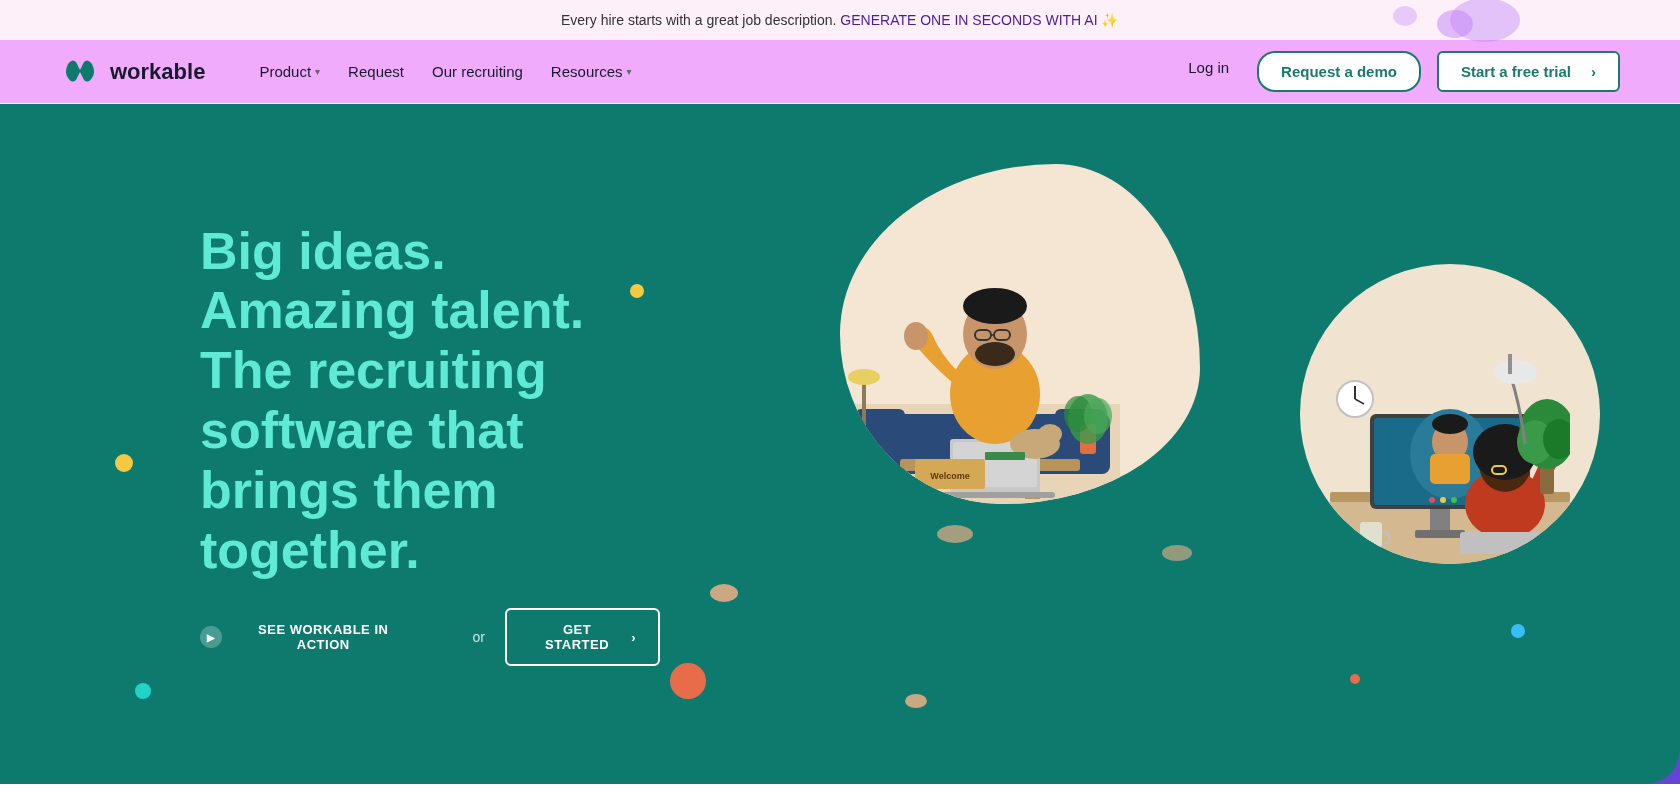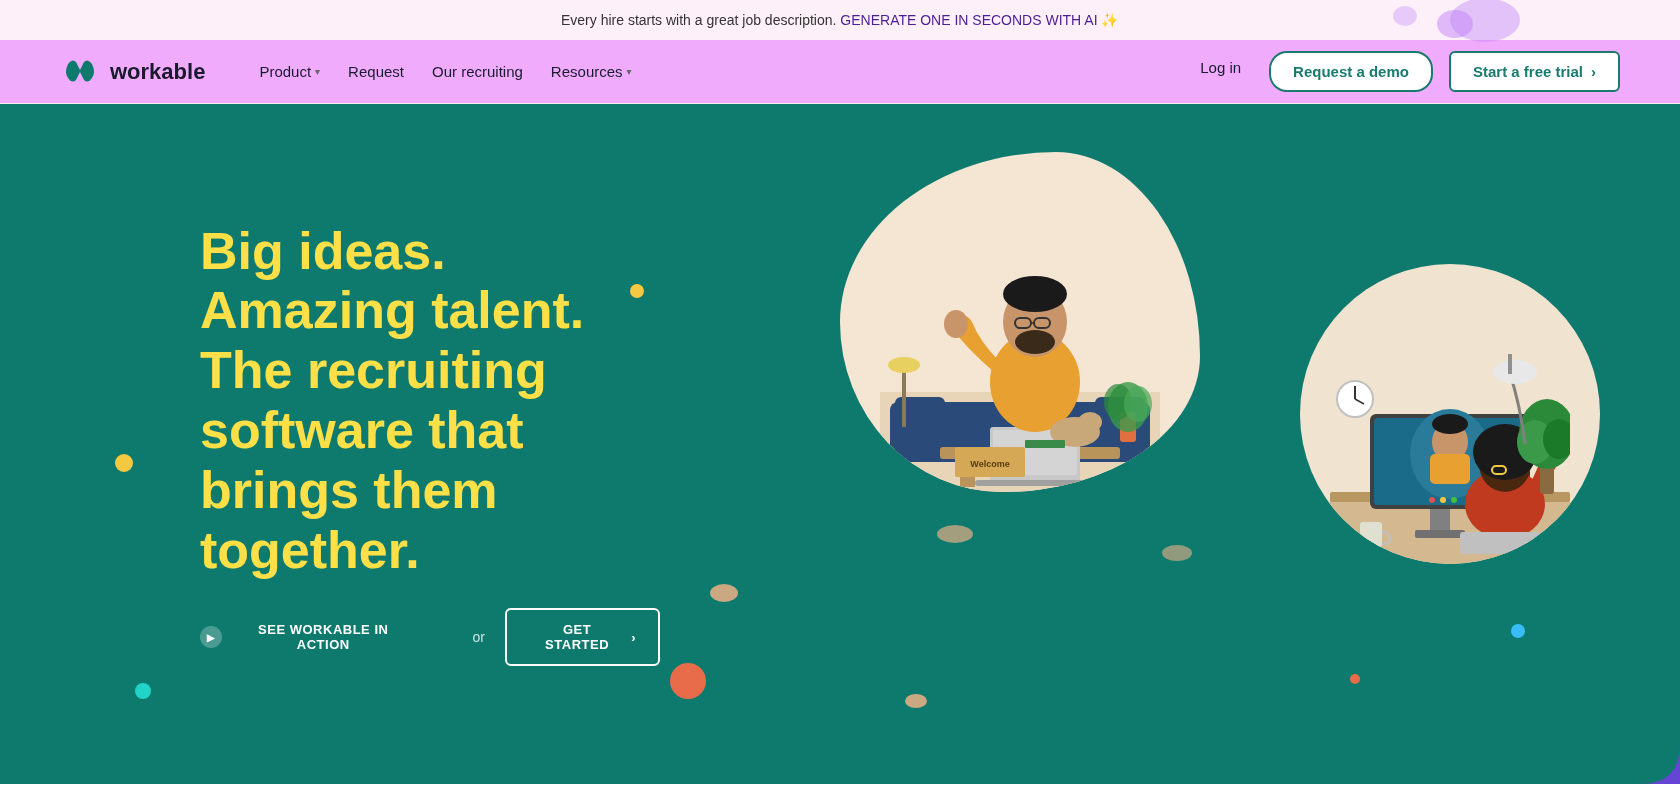--- a/index.html
+++ b/index.html
@@ -99,21 +99,21 @@
       font-size: 15px;
       color: #1a7a6e;
       background: white;
       border: 2px solid #1a7a6e;
       cursor: pointer;
       font-weight: 700;
       padding: 10px 22px;
       border-radius: 6px;
       display: flex;
       align-items: center;
-      gap: 8px;
+      gap: 20px;
     }
 
     
     .hero {
       background-color: #0e7a6e;
       min-height: 680px;
       position: relative;
       display: flex;
       align-items: center;
       overflow: hidden;
@@ -121,21 +121,21 @@
     }
     .hero-content {
       padding-left: 200px;
       max-width: 660px;
       position: relative;
       z-index: 2;
     }
     .hero-title {
       font-size: 52px;
       font-weight: 800;
-      color: #fde047;
+      color: #5eead4;
       line-height: 1.15;
       margin-bottom: 28px;
     }
     .hero-subtitle {
       font-size: 18px;
       color: rgba(255,255,255,0.9);
       line-height: 1.6;
       margin-bottom: 40px;
       max-width: 420px;
     }
@@ -211,26 +211,26 @@
       z-index: 1;
     }
 
     
     .blob-1 {
       position: absolute;
       width: 360px;
       height: 340px;
       background: #f5e6d3;
       border-radius: 60% 40% 55% 45% / 50% 60% 40% 50%;
-      top: 48px;
+      top: 60px;
       left: 60px;
       overflow: hidden;
       display: flex;
       align-items: flex-end;
-      justify-content: center;
+      justify-content: flex-start;
     }
 
     
     .blob-2 {
       position: absolute;
       width: 300px;
       height: 300px;
       background: #f0e4d0;
       border-radius: 50%;
       top: 160px;

